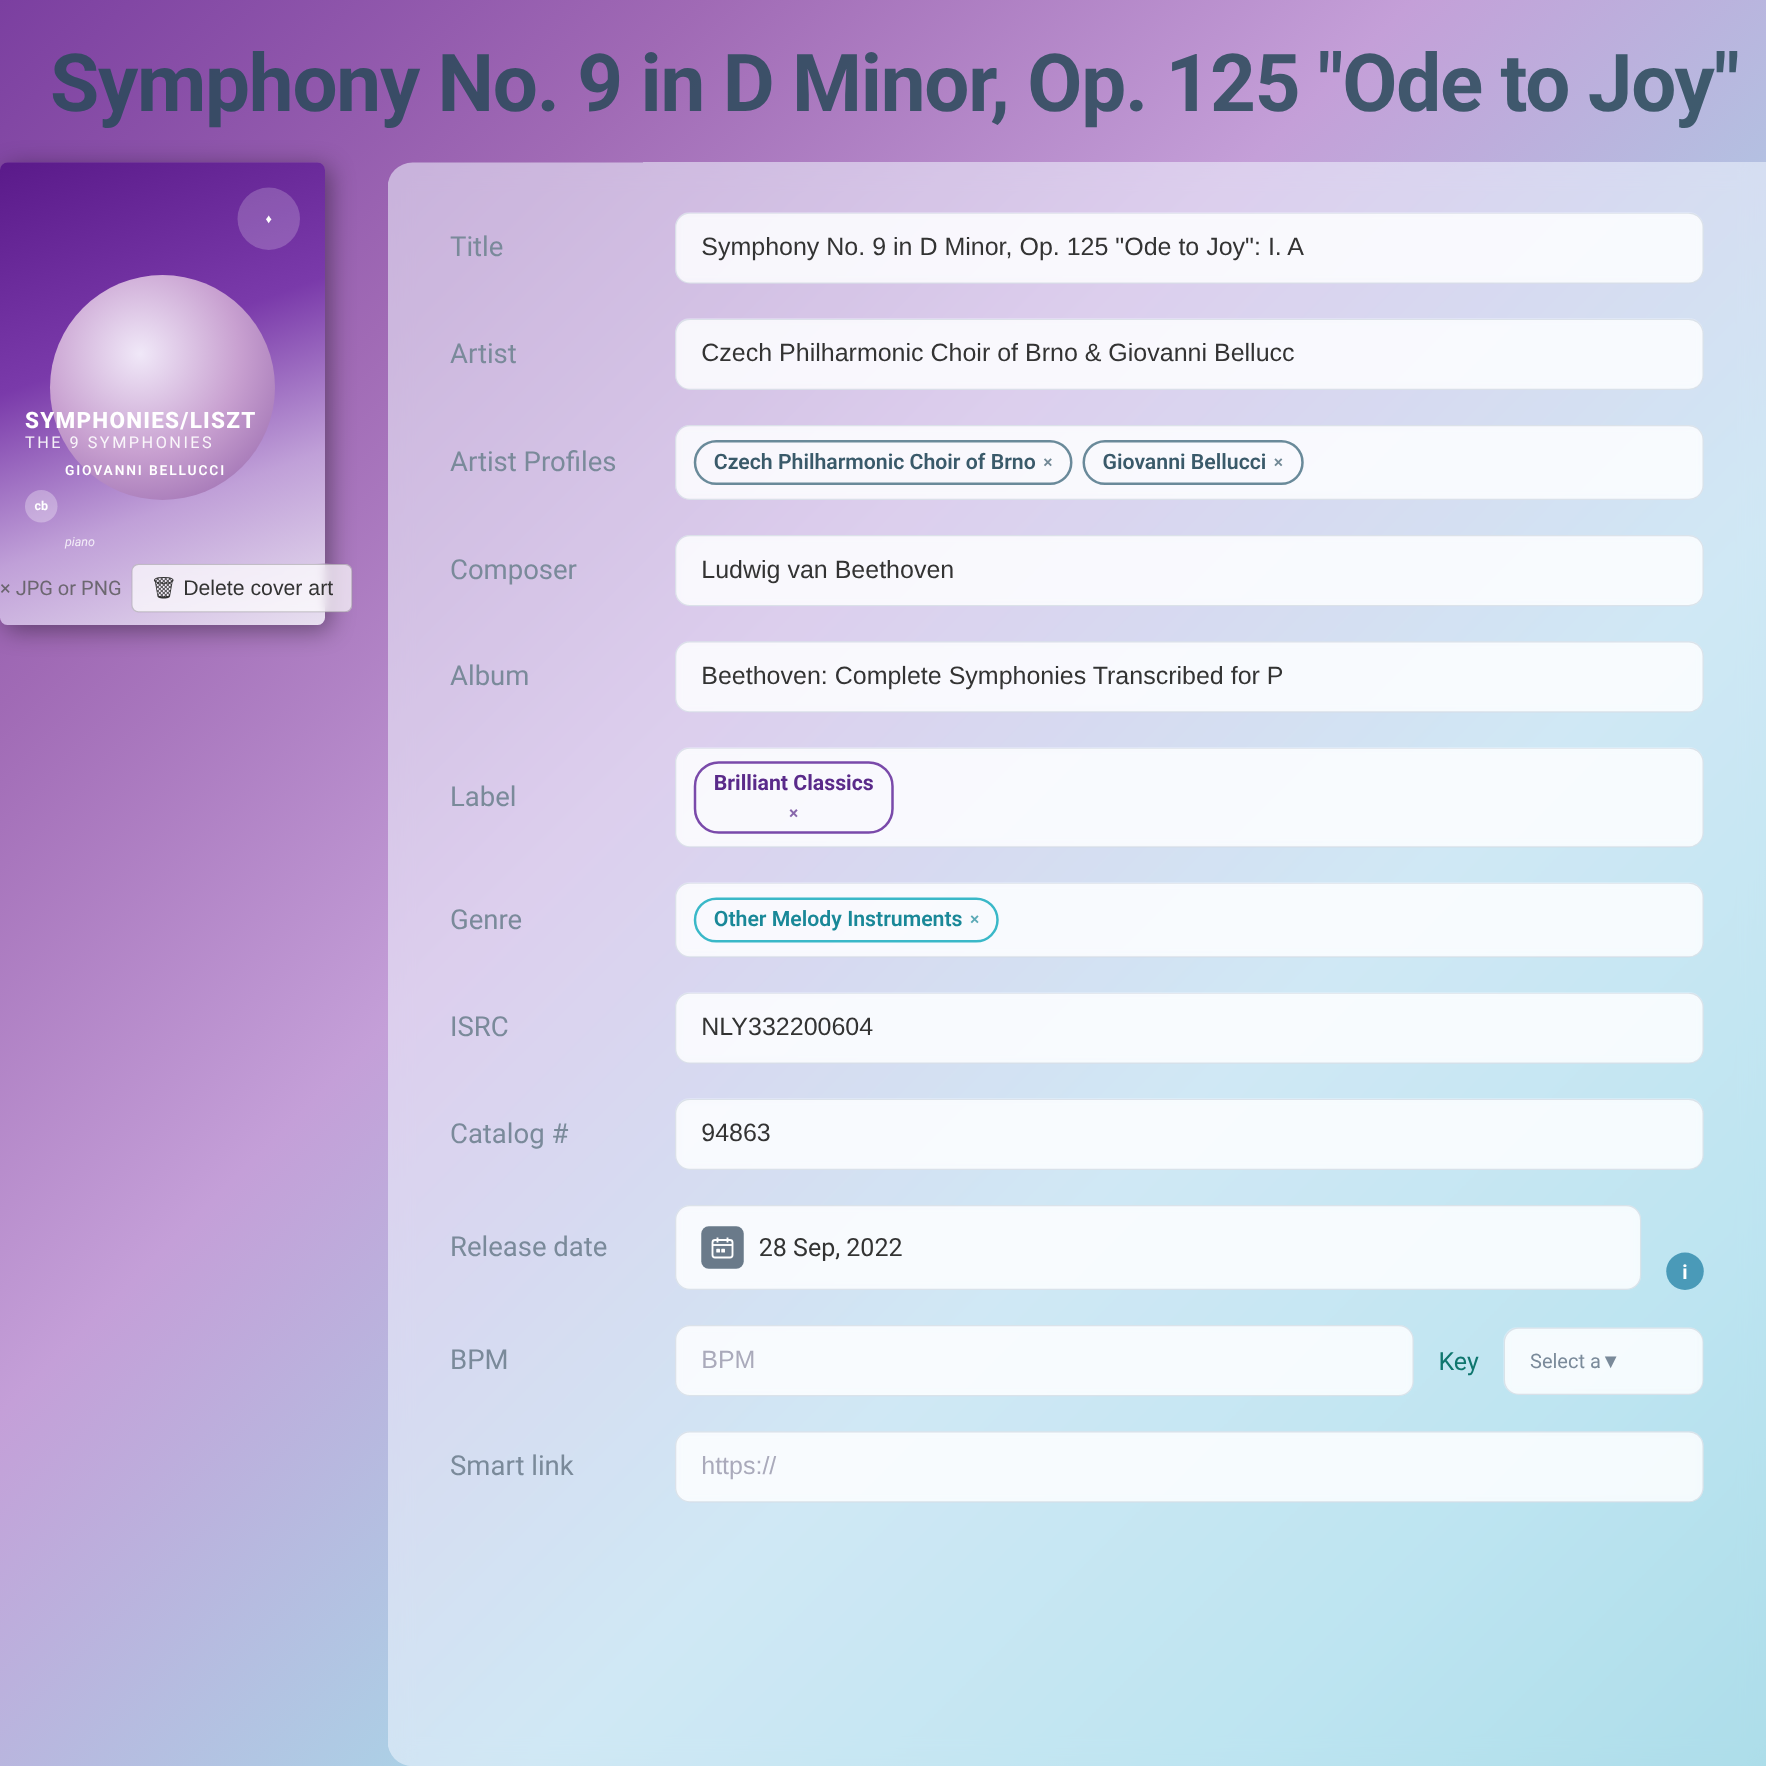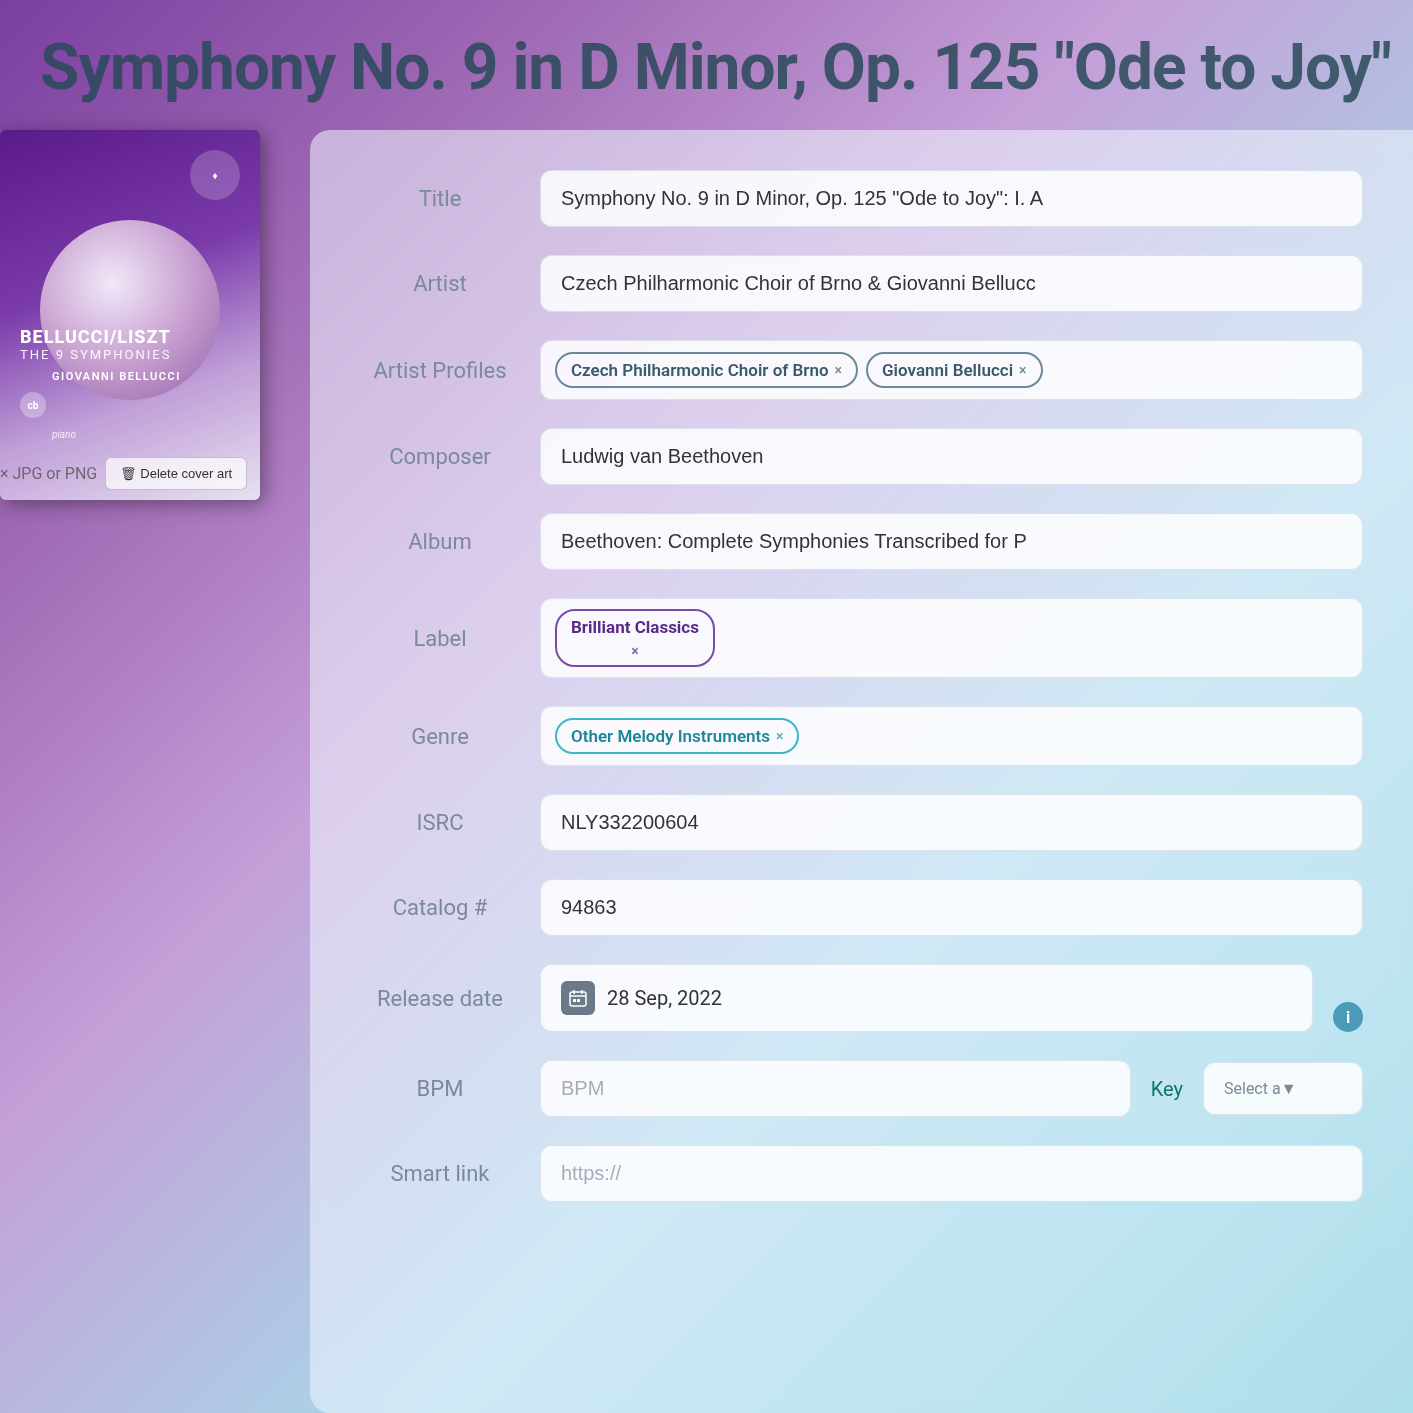--- a/index.html
+++ b/index.html
@@ -138,21 +138,21 @@
       font-size: 16px;
       color: #555;
       opacity: 0.8;
     }
 
     .delete-cover-btn {
       background: rgba(255,255,255,0.7);
       border: 1px solid rgba(0,0,0,0.2);
       border-radius: 6px;
       padding: 8px 14px;
-      font-size: 13px;
+      font-size: 17px;
       color: #333;
       cursor: pointer;
       display: flex;
       align-items: center;
       gap: 6px;
       backdrop-filter: blur(4px);
     }
 
     .form-panel {
       position: absolute;
@@ -173,21 +173,20 @@
       margin-bottom: 28px;
       gap: 20px;
     }
 
     .form-label {
       width: 160px;
       min-width: 160px;
       font-size: 22px;
       color: #7a8a9a;
       font-weight: 400;
-      text-align: center;
     }
 
     .form-input {
       flex: 1;
       background: rgba(255,255,255,0.75);
       border: 1px solid rgba(200,210,220,0.6);
       border-radius: 12px;
       padding: 16px 20px;
       font-size: 20px;
       color: #333;
@@ -339,21 +338,21 @@
 
 <h1 class="page-title">Symphony No. 9 in D Minor, Op. 125 "Ode to Joy"</h1>
 
 <div class="album-art-section">
   <div class="album-cover">
     <div class="album-cover-label">
       <span>♦</span>
     </div>
     <div class="album-cover-circle"></div>
     <div class="album-text">
-      <div class="artist-name">BELLUCCI/LISZT</div>
+      <div class="artist-name">SYMPHONIES/LISZT</div>
       <div class="album-subtitle">THE 9 SYMPHONIES</div>
       <div class="cb-logo">
         <div class="cb-circle">cb</div>
         <div>
           <div class="pianist">GIOVANNI BELLUCCI</div>
           <div class="pianist-role">piano</div>
         </div>
       </div>
     </div>
   </div>

